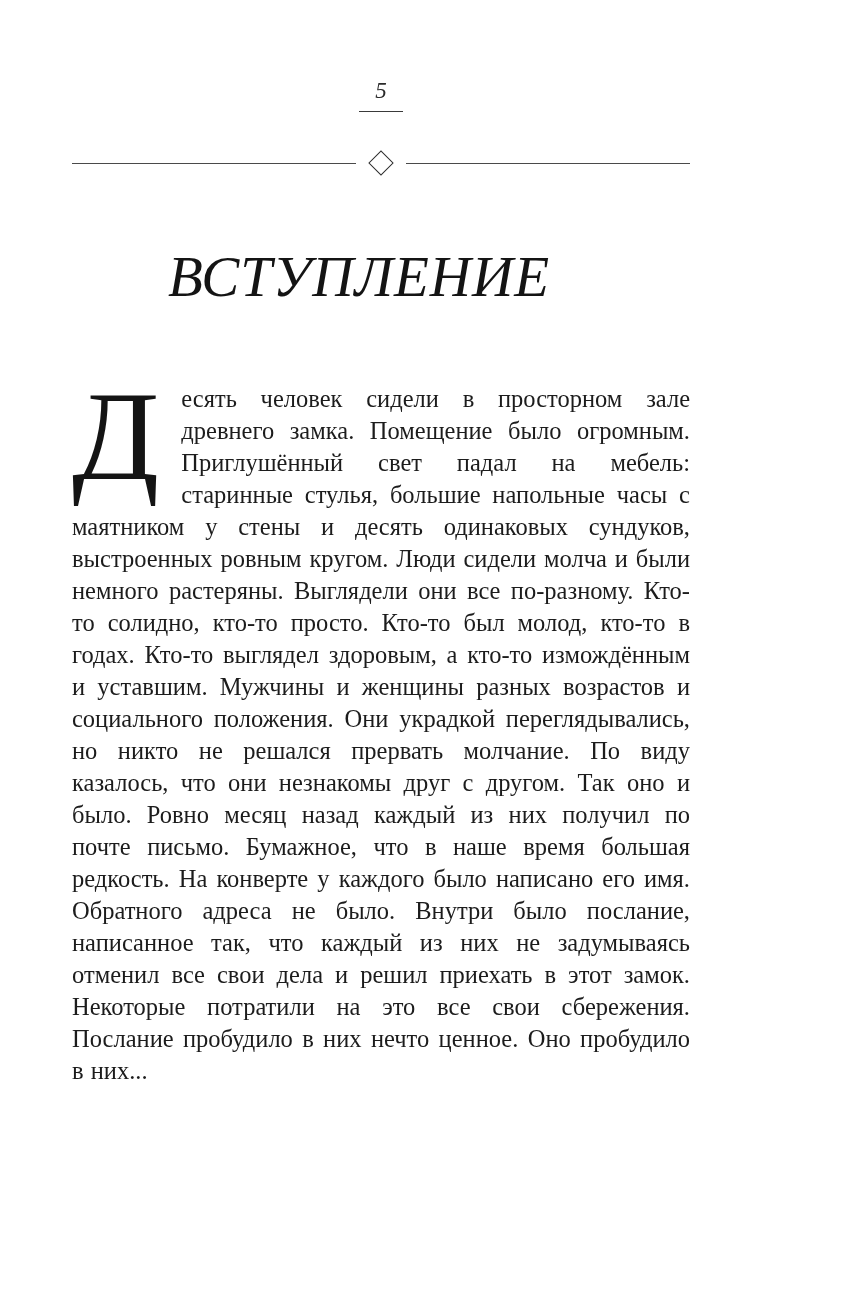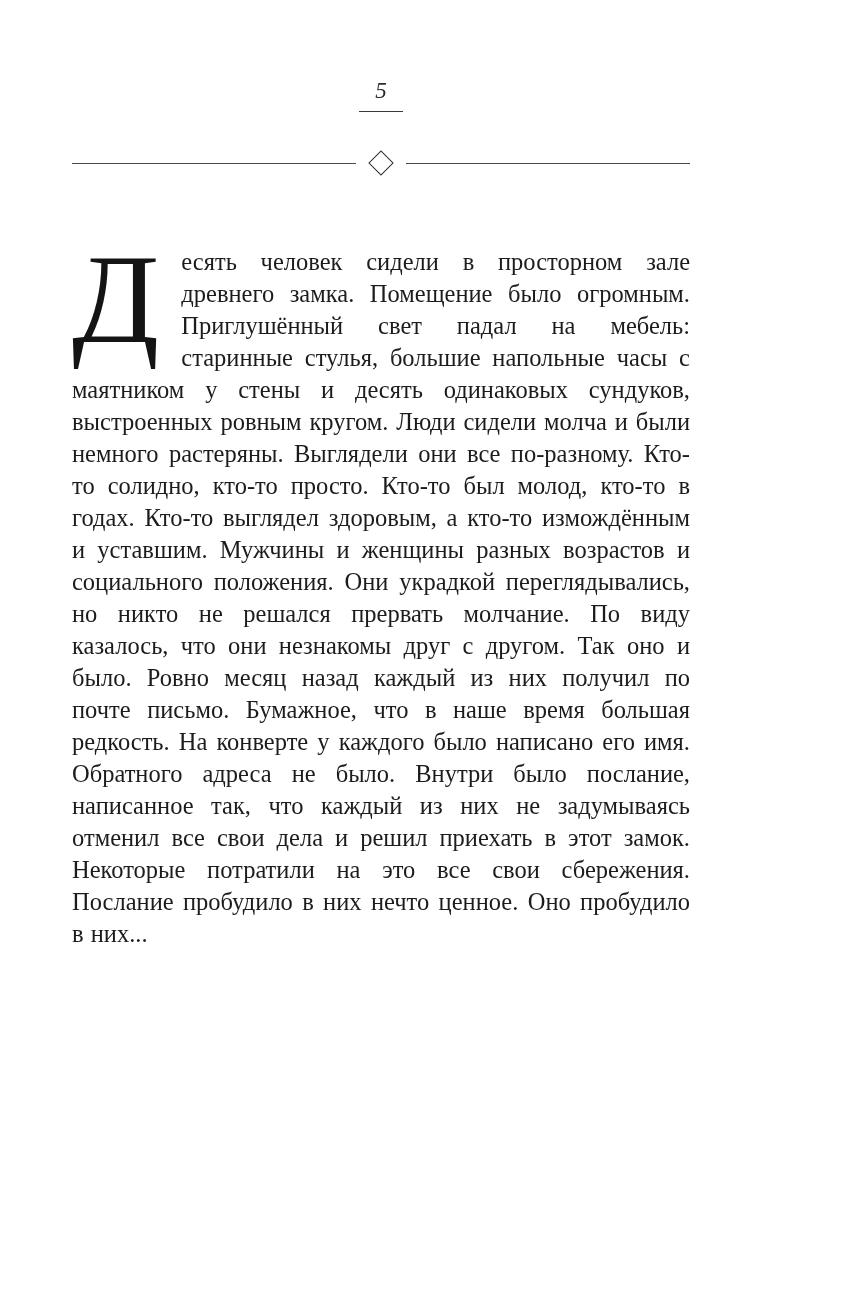--- a/index.html
+++ b/index.html
@@ -100,19 +100,20 @@
     <div class="pagenum-block">
       <span class="pagenum">5</span>
     </div>
 
     <div class="divider">
       <span class="line"></span>
       <span class="diamond"></span>
       <span class="line"></span>
     </div>
 
+    <h1 class="chapter-title">ВСТУПЛЕНИЕ</h1>
 
     <div class="body-text" lang="ru">
       <span class="dropcap">Д</span><span>есять человек сидели в просторном зале древнего замка. Помещение было огромным. Приглушённый свет падал на мебель: старинные стулья, большие напольные часы с маятником у стены и десять одинаковых сундуков, выстроенных ровным кругом. Люди сидели молча и были немного растеряны. Выглядели они все по-разному. Кто-то солидно, кто-то просто. Кто-то был молод, кто-то в годах. Кто-то выглядел здоровым, а кто-то измождённым и уставшим. Мужчины и женщины разных возрастов и социального положения. Они украдкой переглядывались, но никто не решался прервать молчание. По виду казалось, что они незнакомы друг с другом. Так оно и было. Ровно месяц назад каждый из них получил по почте письмо. Бумажное, что в наше время большая редкость. На конверте у каждого было написано его имя. Обратного адреса не было. Внутри было послание, написанное так, что каждый из них не задумываясь отменил все свои дела и решил приехать в этот замок. Некоторые потратили на это все свои сбережения. Послание пробудило в них нечто ценное. Оно пробудило в них...</span>
     </div>
 
   </div>
 </div>
 
 </body></html>

